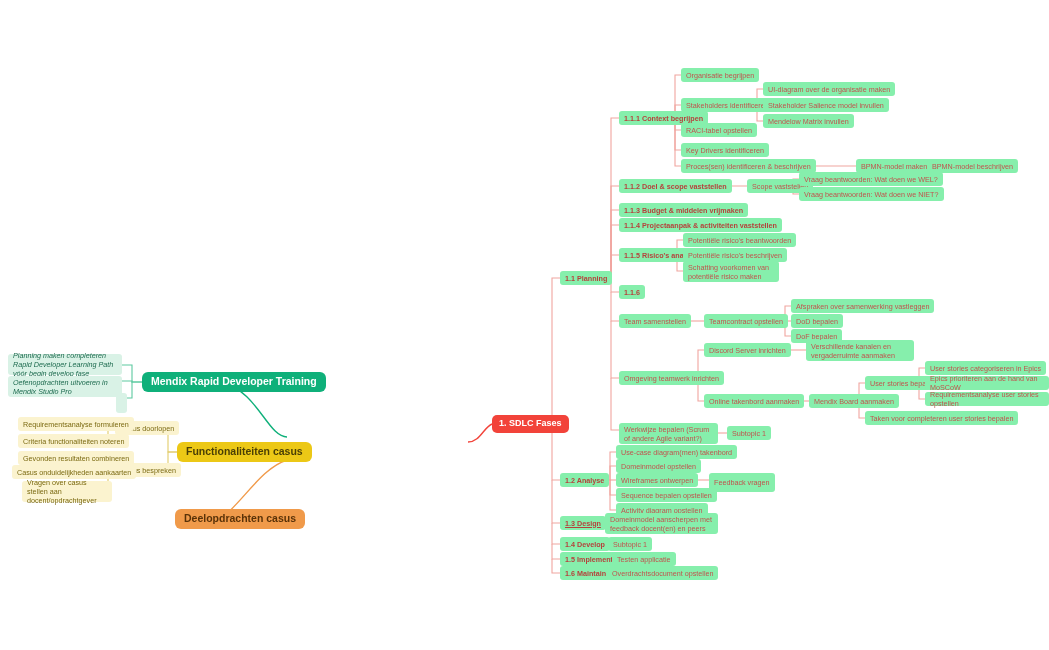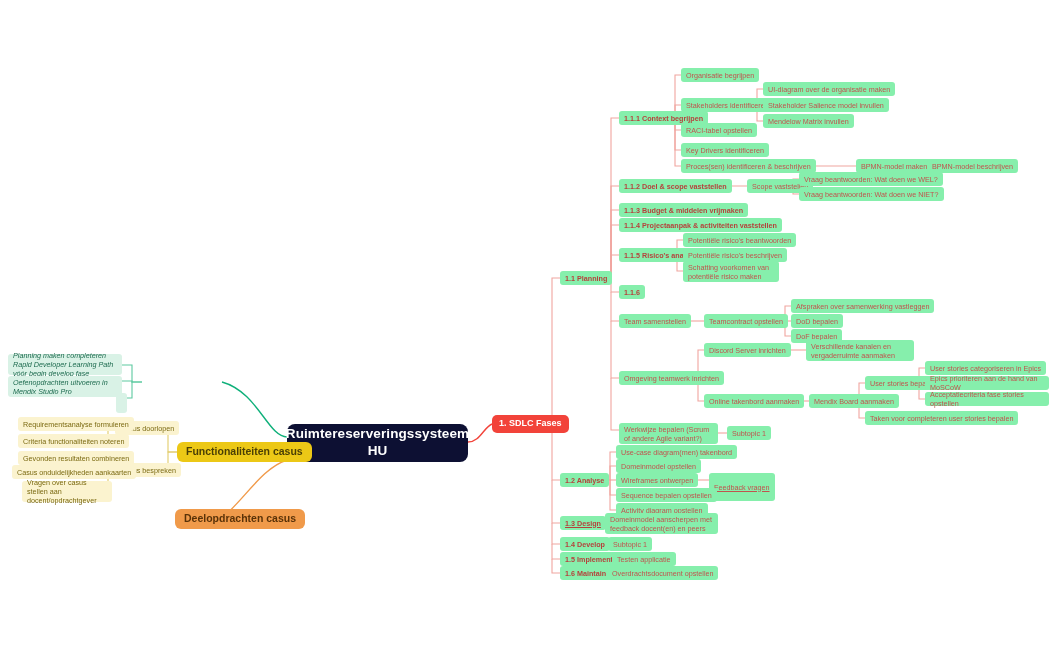--- a/index.html
+++ b/index.html
@@ -207,23 +207,22 @@
 
       <g stroke="#f0a59f">
         <path d="M597,523 L605,523"></path>
         <path d="M598,544 L608,544"></path>
         <path d="M602,559 L612,559"></path>
         <path d="M600,573 L607,573"></path>
       </g>
     </g>
   </svg>
 
-  <div class="node n-center" style="left:287px; top:424px; width:181px; height:38px;">Ruimtereserveringssysteem
-HU</div>
-
+
+  <div class="node n-green" style="left:142px; top:372px; height:20px;">Mendix Rapid Developer Training</div>
 
   <div class="node n-mint" style="left:8px; top:354px; width:114px; height:21px;">Planning maken completeren Rapid Developer Learning Path vóór begin develop fase</div>
   <div class="node n-mint" style="left:8px; top:376px; width:114px; height:21px;">Oefenopdrachten uitvoeren in Mendix Studio Pro</div>
   <div class="node n-mint" style="left:116px; top:393px; width:11px; height:11px;"></div>
 
   <div class="node n-yellow" style="left:177px; top:442px; height:20px;">Functionaliteiten casus</div>
 
   <div class="node n-lyellow" style="left:115px; top:421px; height:14px;">Casus doorlopen</div>
   <div class="node n-lyellow" style="left:115px; top:463px; height:14px;">Casus bespreken</div>
 
@@ -283,26 +282,26 @@
 
   <div class="node n-pink plain" style="left:704px; top:343px; height:14px;">Discord Server inrichten</div>
   <div class="node n-pink plain" style="left:806px; top:340px; width:108px; height:21px;">Verschillende kanalen en vergaderruimte aanmaken</div>
   <div class="node n-pink plain" style="left:704px; top:394px; height:14px;">Online takenbord aanmaken</div>
   <div class="node n-pink plain" style="left:809px; top:394px; height:14px;">Mendix Board aanmaken</div>
 
   <div class="node n-pink plain" style="left:865px; top:376px; height:14px;">User stories bepalen</div>
   <div class="node n-pink plain" style="left:865px; top:411px; height:14px;">Taken voor completeren user stories bepalen</div>
   <div class="node n-pink plain" style="left:925px; top:361px; height:14px;">User stories categoriseren in Epics</div>
   <div class="node n-pink plain" style="left:925px; top:376px; height:14px;">Epics prioriteren aan de hand van MoSCoW</div>
-  <div class="node n-pink plain" style="left:925px; top:392px; height:14px;">Acceptatiecriteria fase stories opstellen</div>
+  <div class="node n-pink plain" style="left:925px; top:392px; height:14px;">Requirementsanalyse user stories opstellen</div>
 
   <div class="node n-pink plain" style="left:616px; top:445px; height:14px;">Use-case diagram(men) takenbord</div>
   <div class="node n-pink plain" style="left:616px; top:459px; height:14px;">Domeinmodel opstellen</div>
   <div class="node n-pink plain" style="left:616px; top:473px; height:14px;">Wireframes ontwerpen</div>
-  <div class="node n-pink plain" style="left:709px; top:473px; height:28px;text-decoration:underline;">Feedback vragen</div>
+  <div class="node n-pink plain" style="left:709px; top:473px; height:19px;">Feedback vragen</div>
   <div class="node n-pink plain" style="left:616px; top:488px; height:14px;">Sequence bepalen opstellen</div>
   <div class="node n-pink plain" style="left:616px; top:503px; height:14px;">Activity diagram opstellen</div>
 
   <div class="node n-pink plain" style="left:605px; top:513px; width:113px; height:21px;">Domeinmodel aanscherpen met feedback docent(en) en peers</div>
   <div class="node n-pink plain" style="left:608px; top:537px; height:14px;">Subtopic 1</div>
   <div class="node n-pink plain" style="left:612px; top:552px; height:14px;">Testen applicatie</div>
   <div class="node n-pink plain" style="left:607px; top:566px; height:14px;">Overdrachtsdocument opstellen</div>
 
 </div>
 

